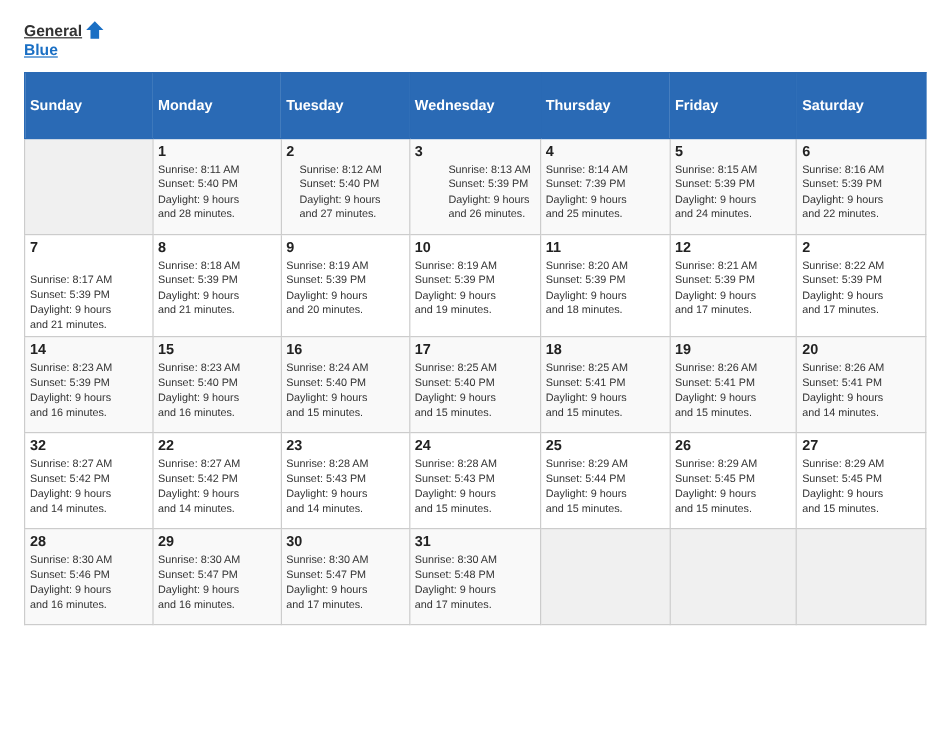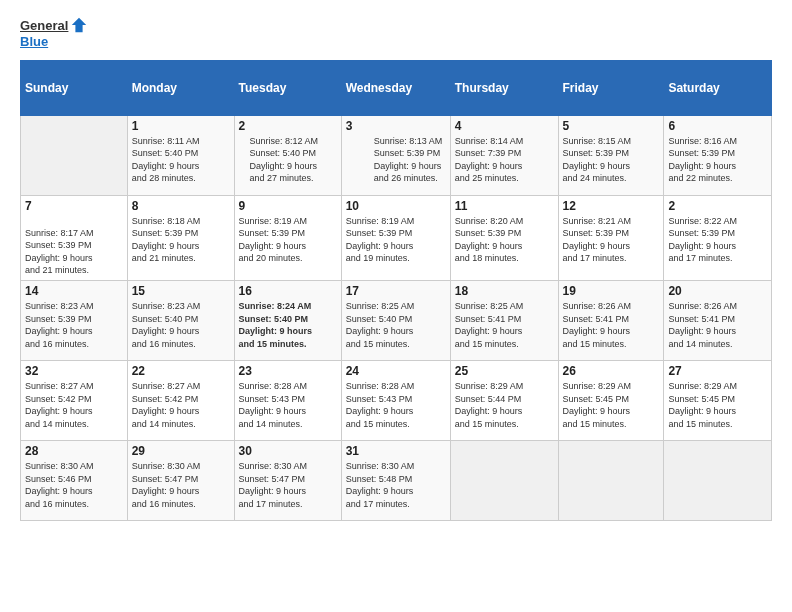--- a/index.html
+++ b/index.html
@@ -232,21 +232,21 @@
           </td>
           <td>
             <span class="day-num">15</span>
             <div class="day-info" style="white-space: pre-line;">Sunrise: 8:23 AM
 Sunset: 5:40 PM
 Daylight: 9 hours
 and 16 minutes.</div>
           </td>
           <td>
             <span class="day-num">16</span>
-            <div class="day-info" style="white-space: pre-line; font-weight: bold;">Sunrise: 8:24 AM
+            <div class="day-info" style="white-space: pre-line;">Sunrise: 8:24 AM
 Sunset: 5:40 PM
 Daylight: 9 hours
 and 15 minutes.</div>
           </td>
           <td>
             <span class="day-num">17</span>
             <div class="day-info" style="white-space: pre-line;">Sunrise: 8:25 AM
 Sunset: 5:40 PM
 Daylight: 9 hours
 and 15 minutes.</div>

